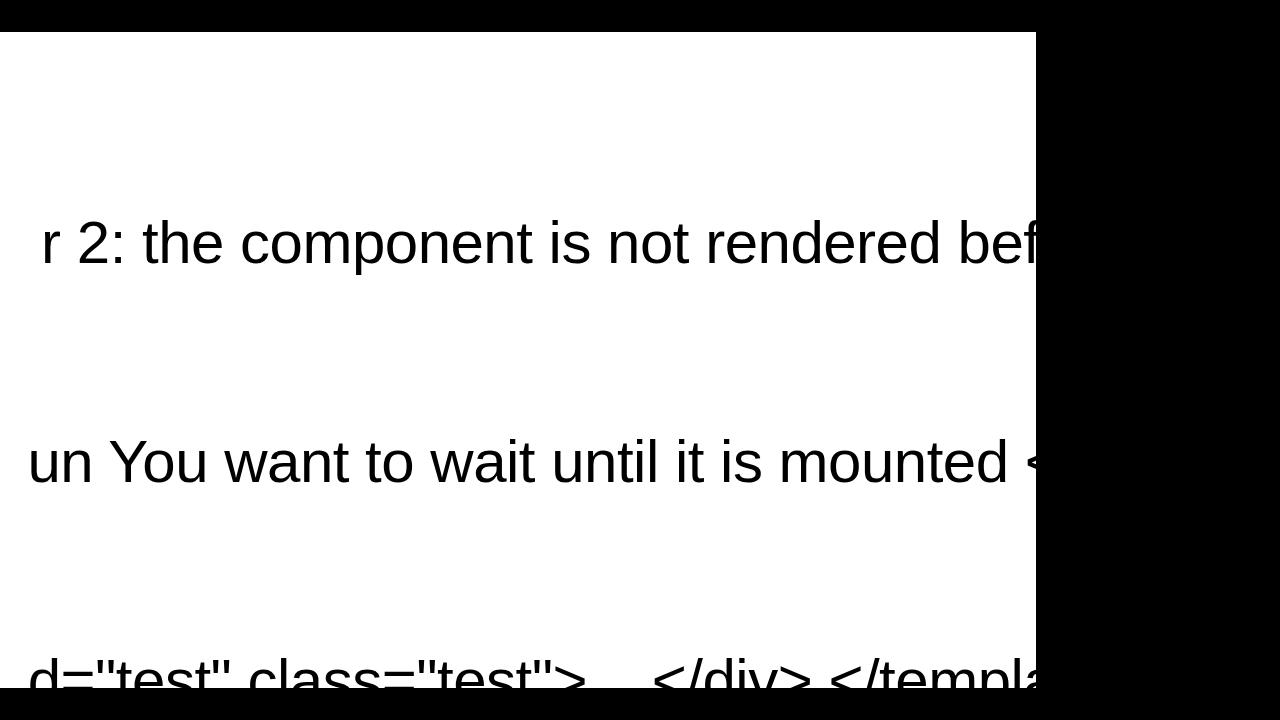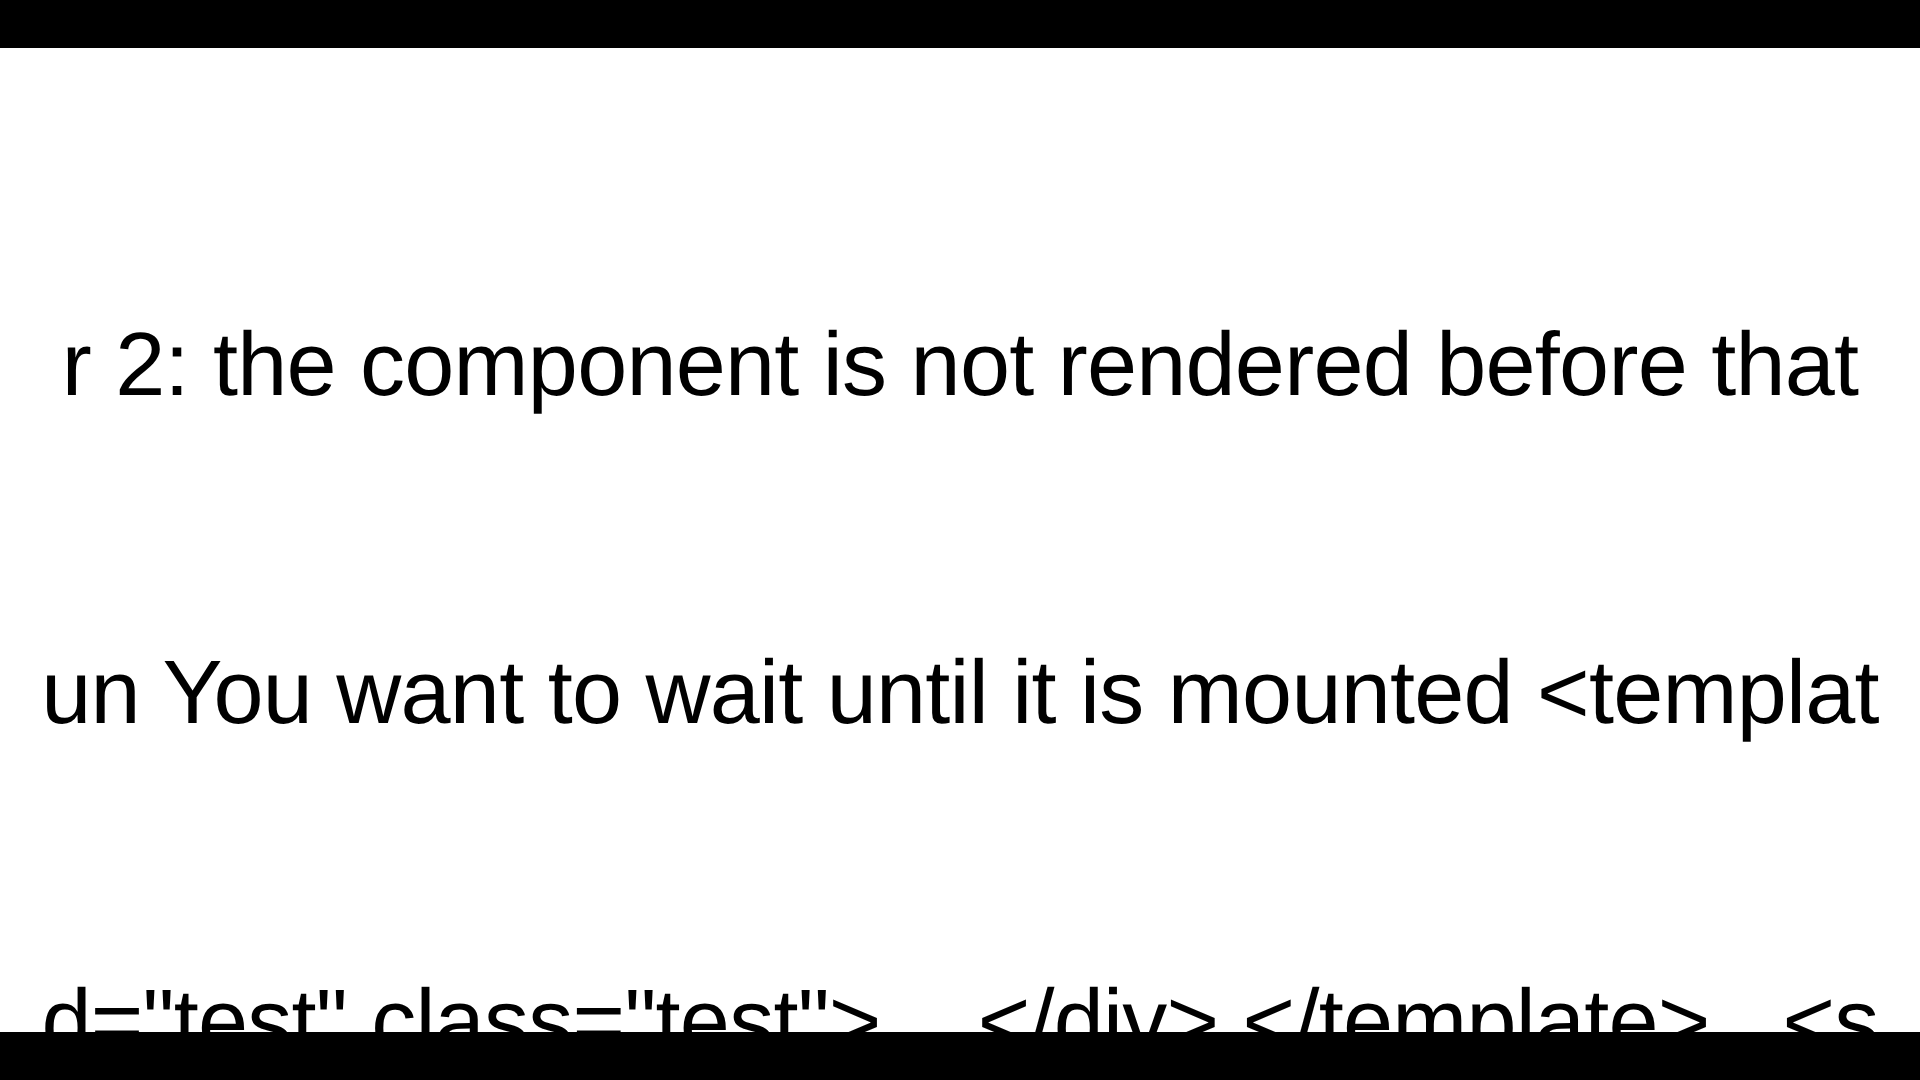--- a/index.html
+++ b/index.html
@@ -8,21 +8,21 @@
     width: 1280px;
     height: 720px;
     overflow: hidden;
     background: #000;
     font-family: Arial, Helvetica, sans-serif;
   }
   .content-band {
     position: absolute;
     top: 32px;
     left: 0;
-    width: 1280px;
+    width: 1036px;
     height: 656px;
     background: #fff;
   }
   .text-block {
     position: absolute;
     left: -110px;
     width: 1500px;
     top: 28px;
     color: #000;
     font-size: 60px;

